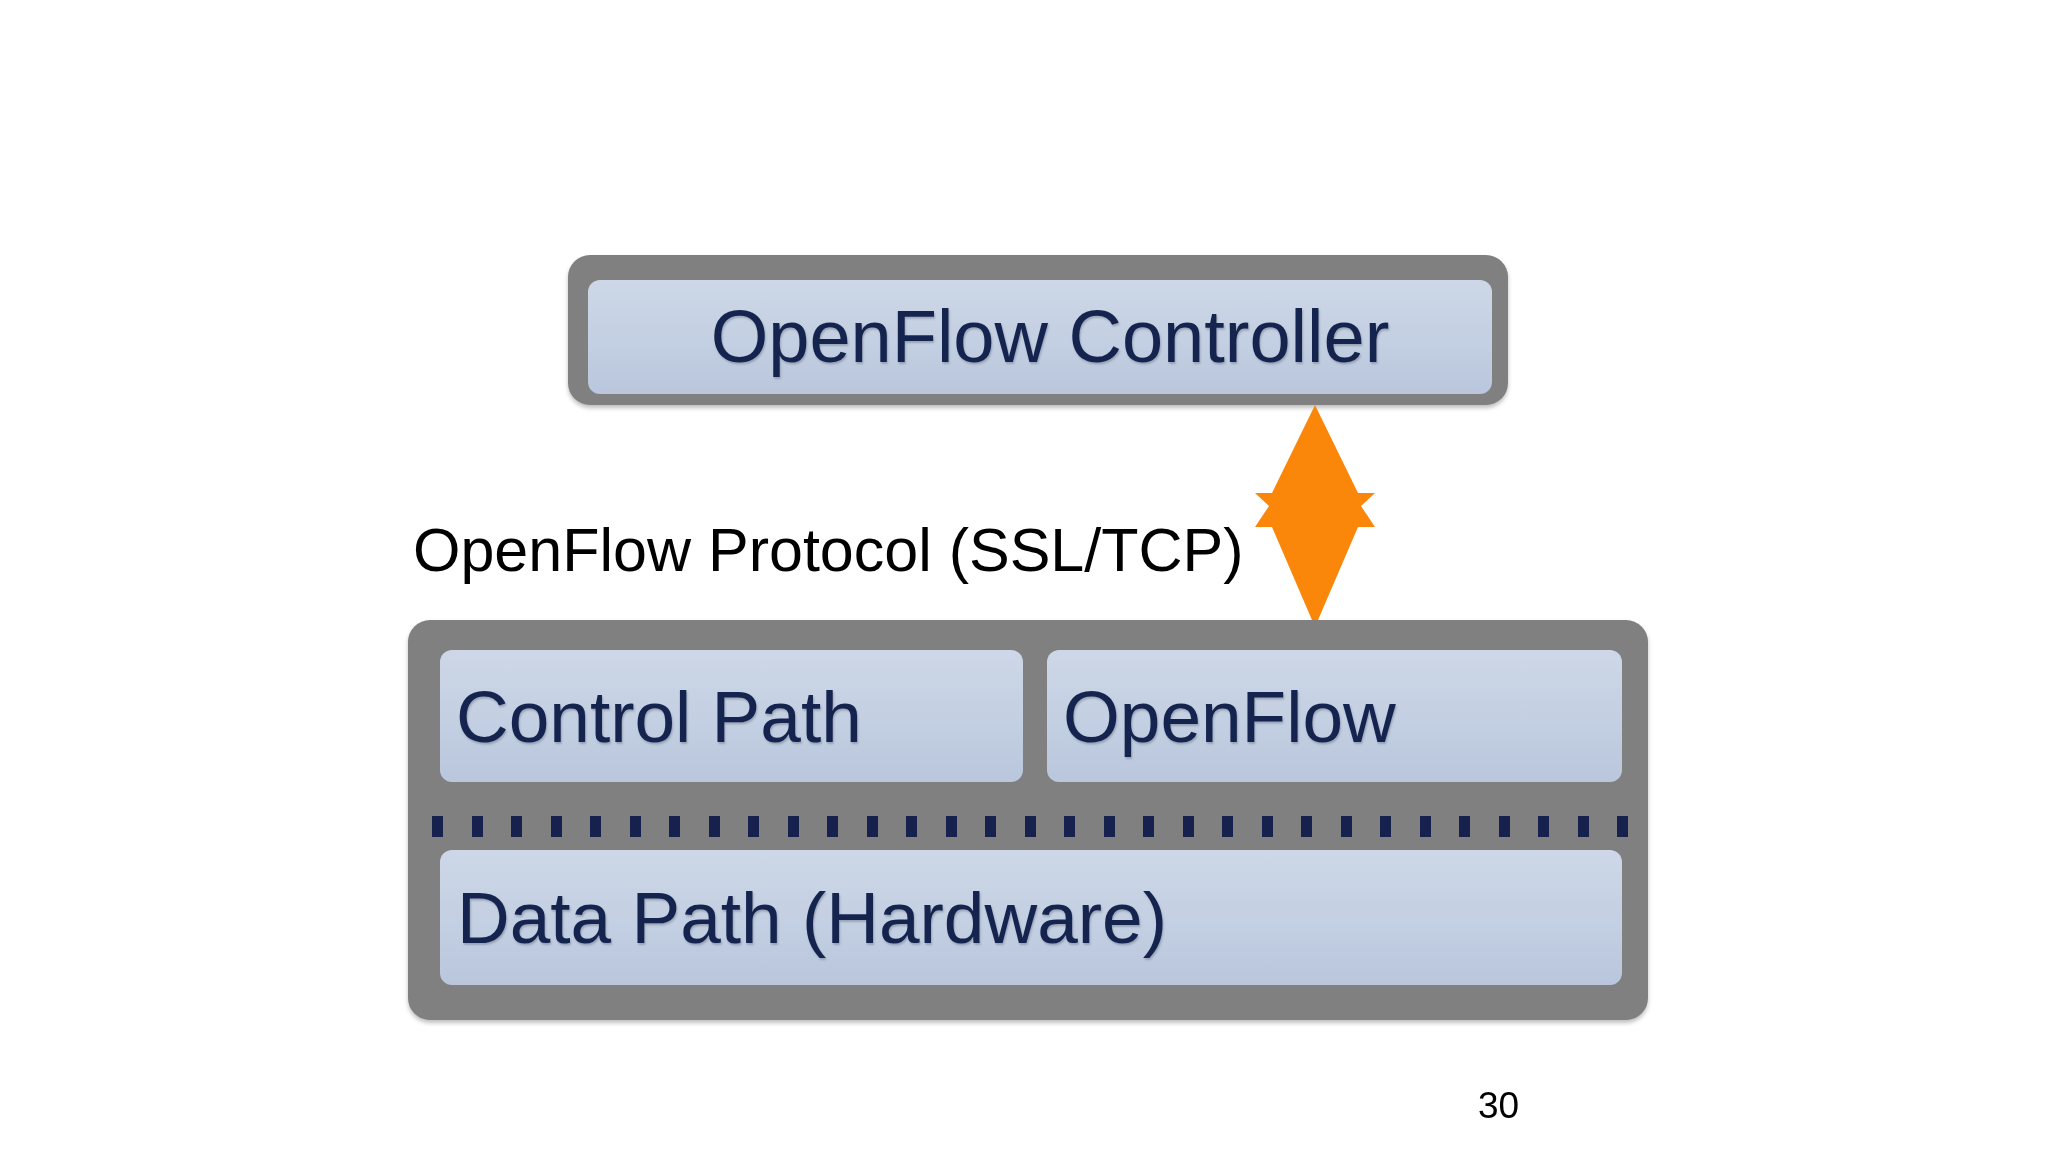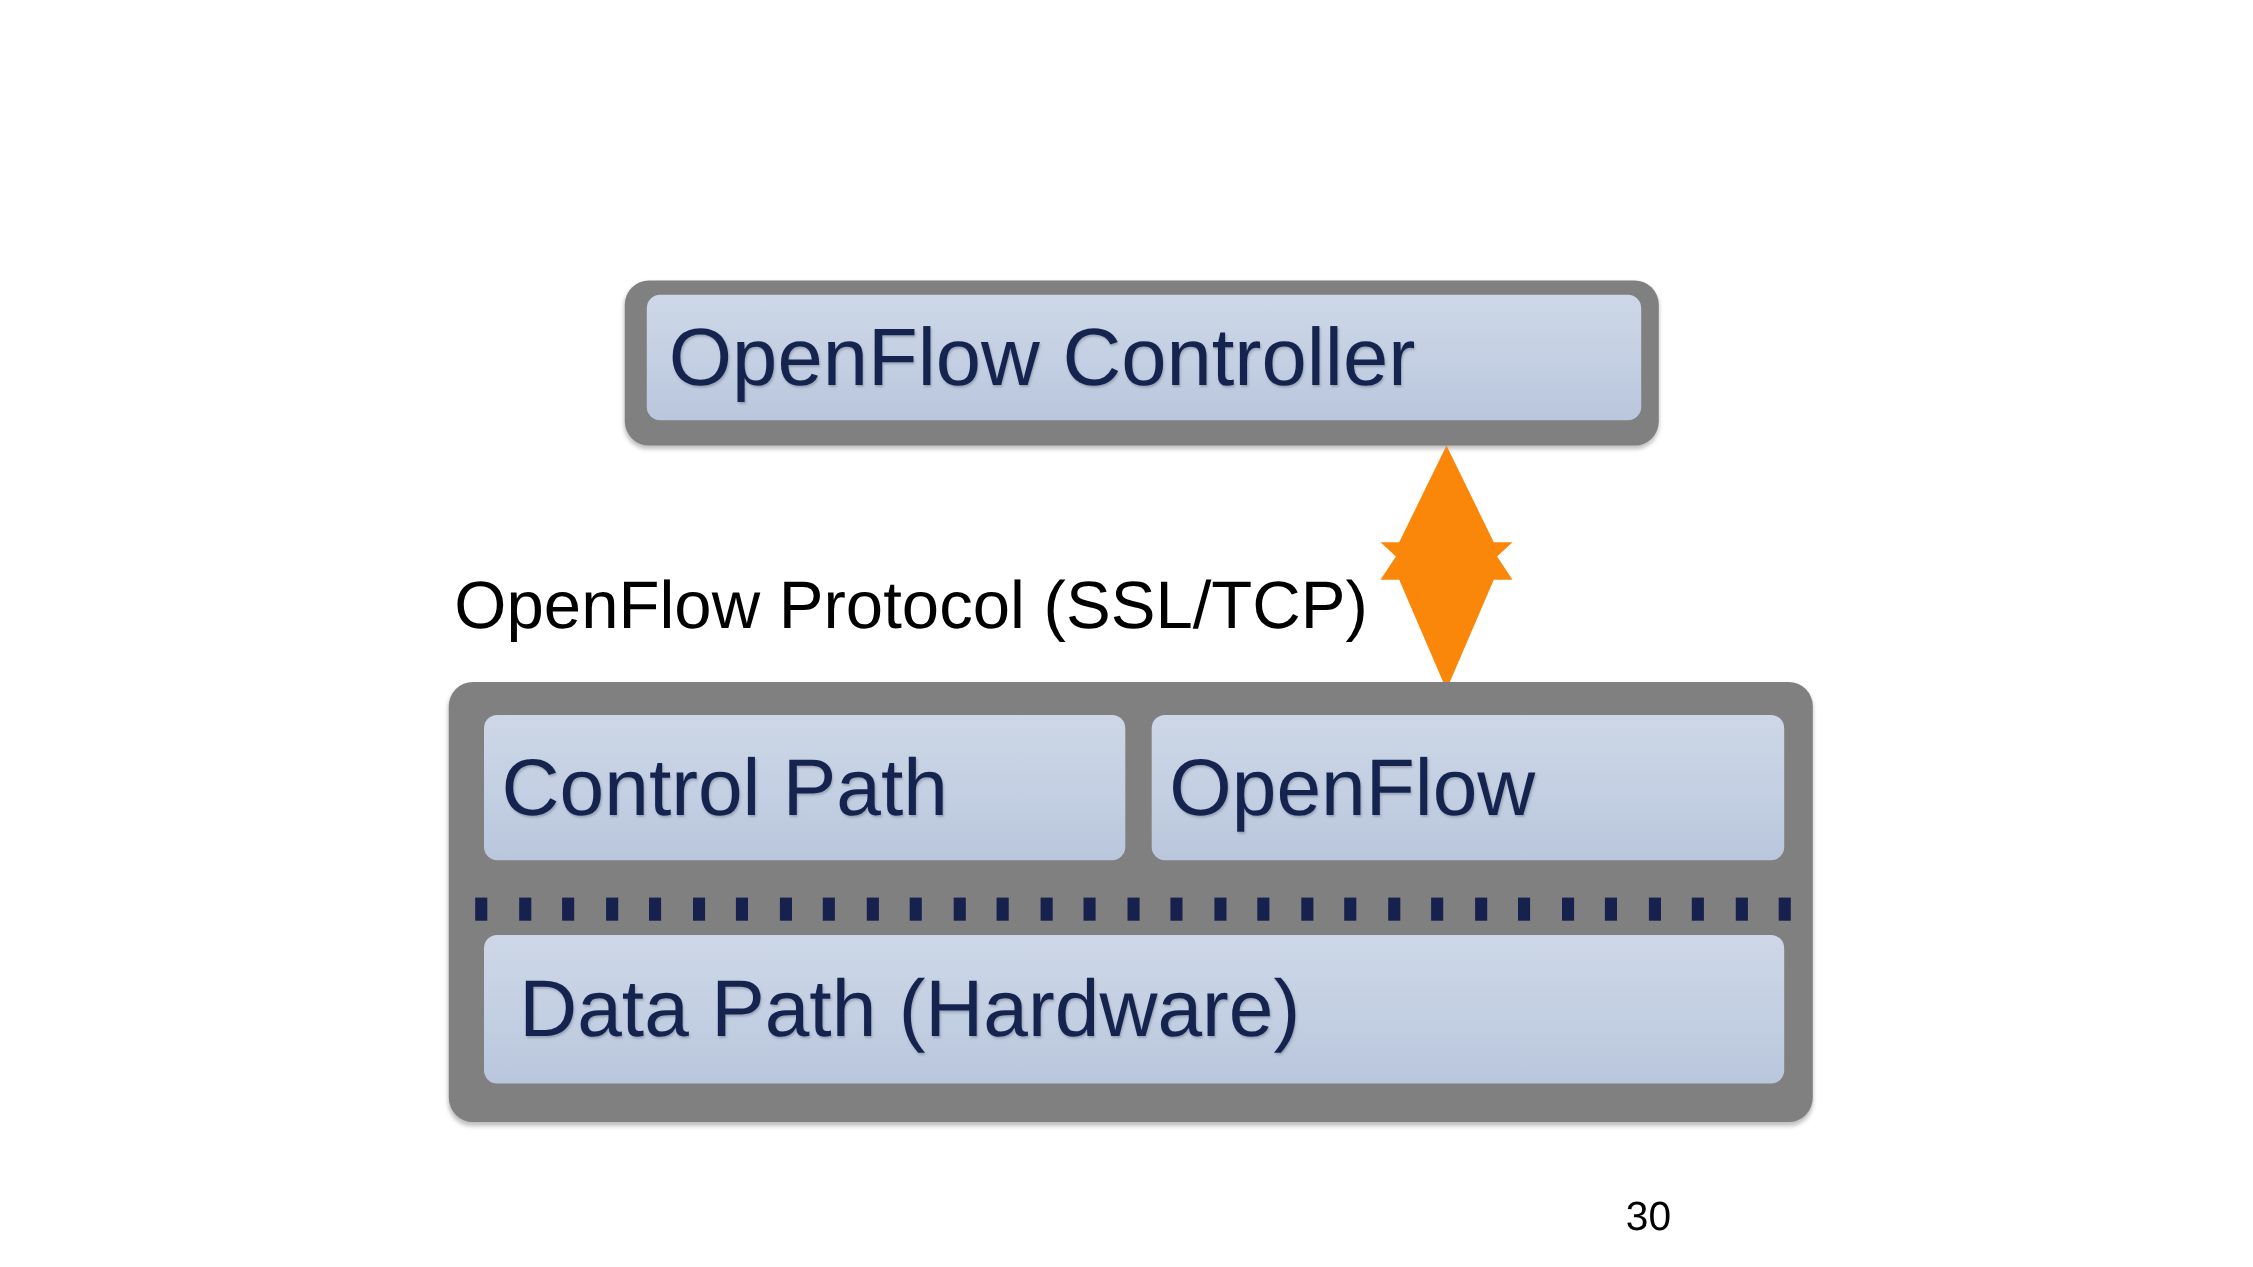--- a/index.html
+++ b/index.html
@@ -60,24 +60,25 @@
 
   
   #controller-frame {
     left: 568px;
     top: 255px;
     width: 940px;
     height: 150px;
   }
   #controller-plate {
     left: 588px;
-    top: 268px;
+    top: 280px;
     width: 904px;
     height: 114px;
     padding-left: 20px;
+    justify-content: center;
   }
   #controller-plate .plate-label { font-size: 74px; }
 
   
   #switch-frame {
     left: 408px;
     top: 620px;
     width: 1240px;
     height: 400px;
   }
@@ -93,21 +94,21 @@
     top: 650px;
     width: 575px;
     height: 132px;
     padding-left: 16px;
   }
   #data-path-plate {
     left: 440px;
     top: 850px;
     width: 1182px;
     height: 135px;
-    padding-left: 32px;
+    padding-left: 17px;
   }
   #control-path-plate .plate-label,
   #openflow-plate .plate-label,
   #data-path-plate .plate-label { font-size: 73px; }
 
   
   #switch-divider {
     position: absolute;
     left: 432px;
     top: 815px;

